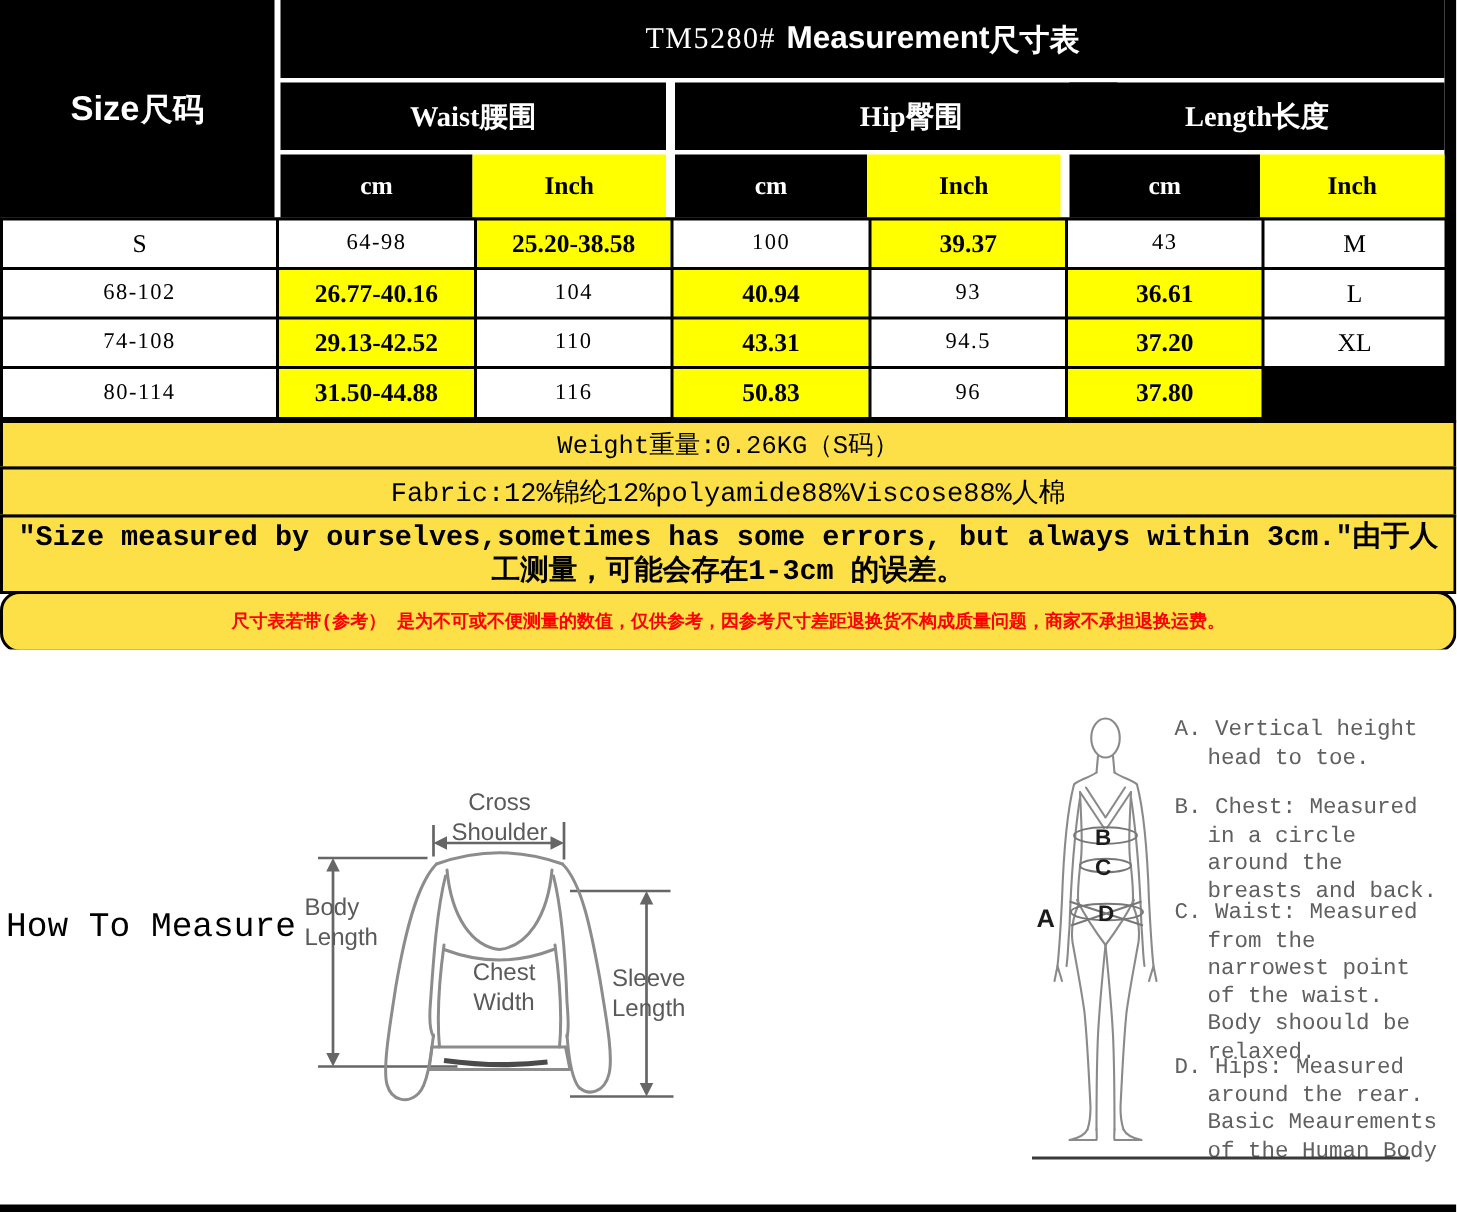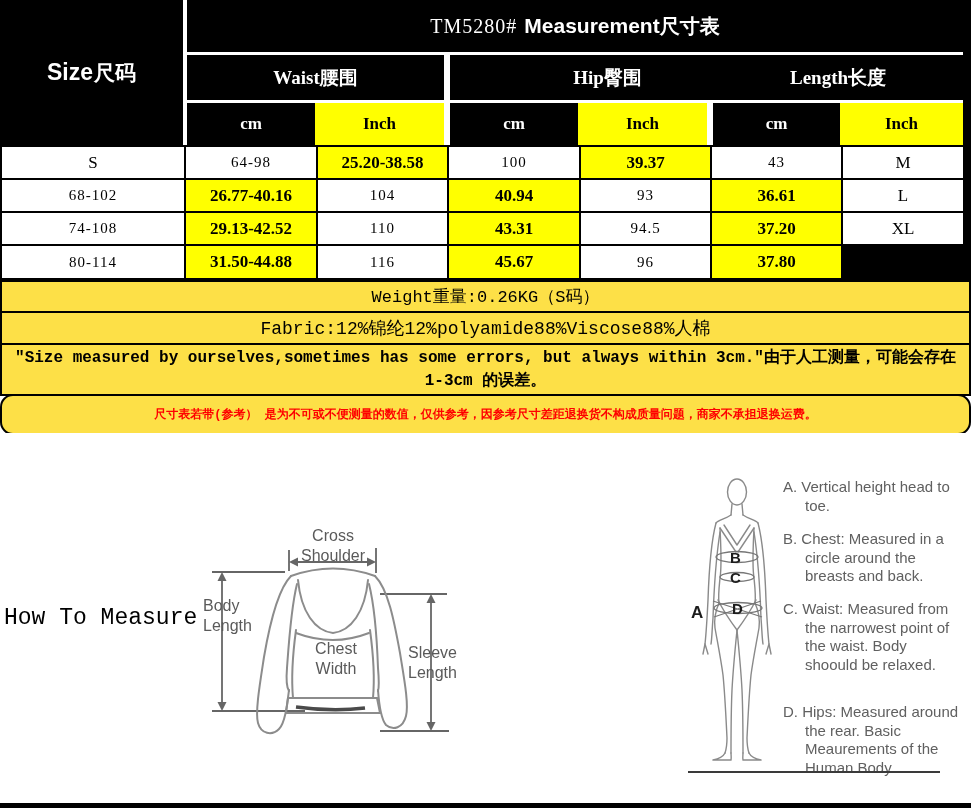--- a/index.html
+++ b/index.html
@@ -28,36 +28,36 @@
         grid-template-rows:31px 31px 31px 32px;gap:2px;}
   #grid>div{background:#fff;display:flex;align-items:center;justify-content:center;}
   .c-size{font-size:17px;}
   .c-cm{font-size:15px;letter-spacing:1px;}
   .c-inch{background:#ffff00 !important;font-weight:bold;font-size:17px;}
   
   .inforow{left:0;width:971px;border:2px solid #000;background:#fde047;display:flex;
            align-items:center;justify-content:center;font-family:"Liberation Mono","DejaVu Sans Mono",monospace;}
   #weight-row{top:280px;height:33px;font-size:17px;}
   #fabric-row{top:311px;height:34px;font-size:18px;}
-  #note-row{top:343px;height:53px;font-size:16px;font-weight:bold;line-height:23px;text-align:center;padding:0 5px;}
+  #note-row{top:343px;height:53px;font-size:19px;font-weight:bold;line-height:23px;text-align:center;padding:0 5px;}
   #warning-row{top:394px;height:41px;font-size:12px;font-weight:bold;color:#fe0000;white-space:nowrap;border-radius:13px;}
   
   #measure-section{left:0;top:433px;width:971px;height:377px;background:#fff;}
   #htm-title{left:4px;top:172px;font-family:"Liberation Mono","DejaVu Sans Mono",monospace;
              font-size:23px;color:#000;letter-spacing:0px;}
   .diag-label{position:absolute;box-sizing:border-box;color:#5a5a5a;text-align:center;
               font-family:"Liberation Sans",sans-serif;font-size:16px;line-height:20px;}
   #lbl-cross{left:283px;top:93px;width:100px;}
   #lbl-bodylen{left:203px;top:163px;width:64px;text-align:left;}
   #lbl-chest{left:296px;top:206px;width:80px;}
   #lbl-sleeve{left:408px;top:210px;width:68px;text-align:left;}
   #garment-svg{left:195px;top:67px;}
   #body-svg{left:680px;top:37px;}
   .instr{position:absolute;left:783px;width:180px;color:#606060;
-         font-family:Liberation Sans, sans-serif;font-size:15px;line-height:18.5px;
+         font-family:Liberation Mono, monospace;font-size:15px;line-height:18.5px;
          padding-left:22px;text-indent:-22px;box-sizing:border-box;}
   #instr-a{top:45px;}#instr-b{top:97px;}#instr-c{top:167px;}#instr-d{top:270px;}
   #instr-line{left:688px;top:338px;width:252px;height:2px;background:#3a3a3a;}
   #bottom-bar{left:0;top:803px;width:971px;height:5px;background:#000;}
 </style>
 </head>
 <body>
 
 <div id="page">
 
@@ -104,21 +104,21 @@
     <div class="c-inch">29.13-42.52</div>
     <div class="c-cm">110</div>
     <div class="c-inch">43.31</div>
     <div class="c-cm">94.5</div>
     <div class="c-inch">37.20</div>
 
     <div class="c-size">XL</div>
     <div class="c-cm">80-114</div>
     <div class="c-inch">31.50-44.88</div>
     <div class="c-cm">116</div>
-    <div class="c-inch">45.67</div>
+    <div class="c-inch">50.83</div>
     <div class="c-cm">96</div>
     <div class="c-inch">37.80</div>
   </div>
 
   <div class="abs inforow" id="weight-row">Weight重量:0.26KG（S码）</div>
   <div class="abs inforow" id="fabric-row">Fabric:12%锦纶12%polyamide88%Viscose88%人棉</div>
   <div class="abs inforow" id="note-row">″Size measured by ourselves,sometimes has some errors, but always within 3cm.″由于人工测量，可能会存在1-3cm 的误差。</div>
   <div class="abs inforow" id="warning-row">尺寸表若带(参考） 是为不可或不便测量的数值，仅供参考，因参考尺寸差距退换货不构成质量问题，商家不承担退换运费。</div>
 
   <div class="abs" id="measure-section">

